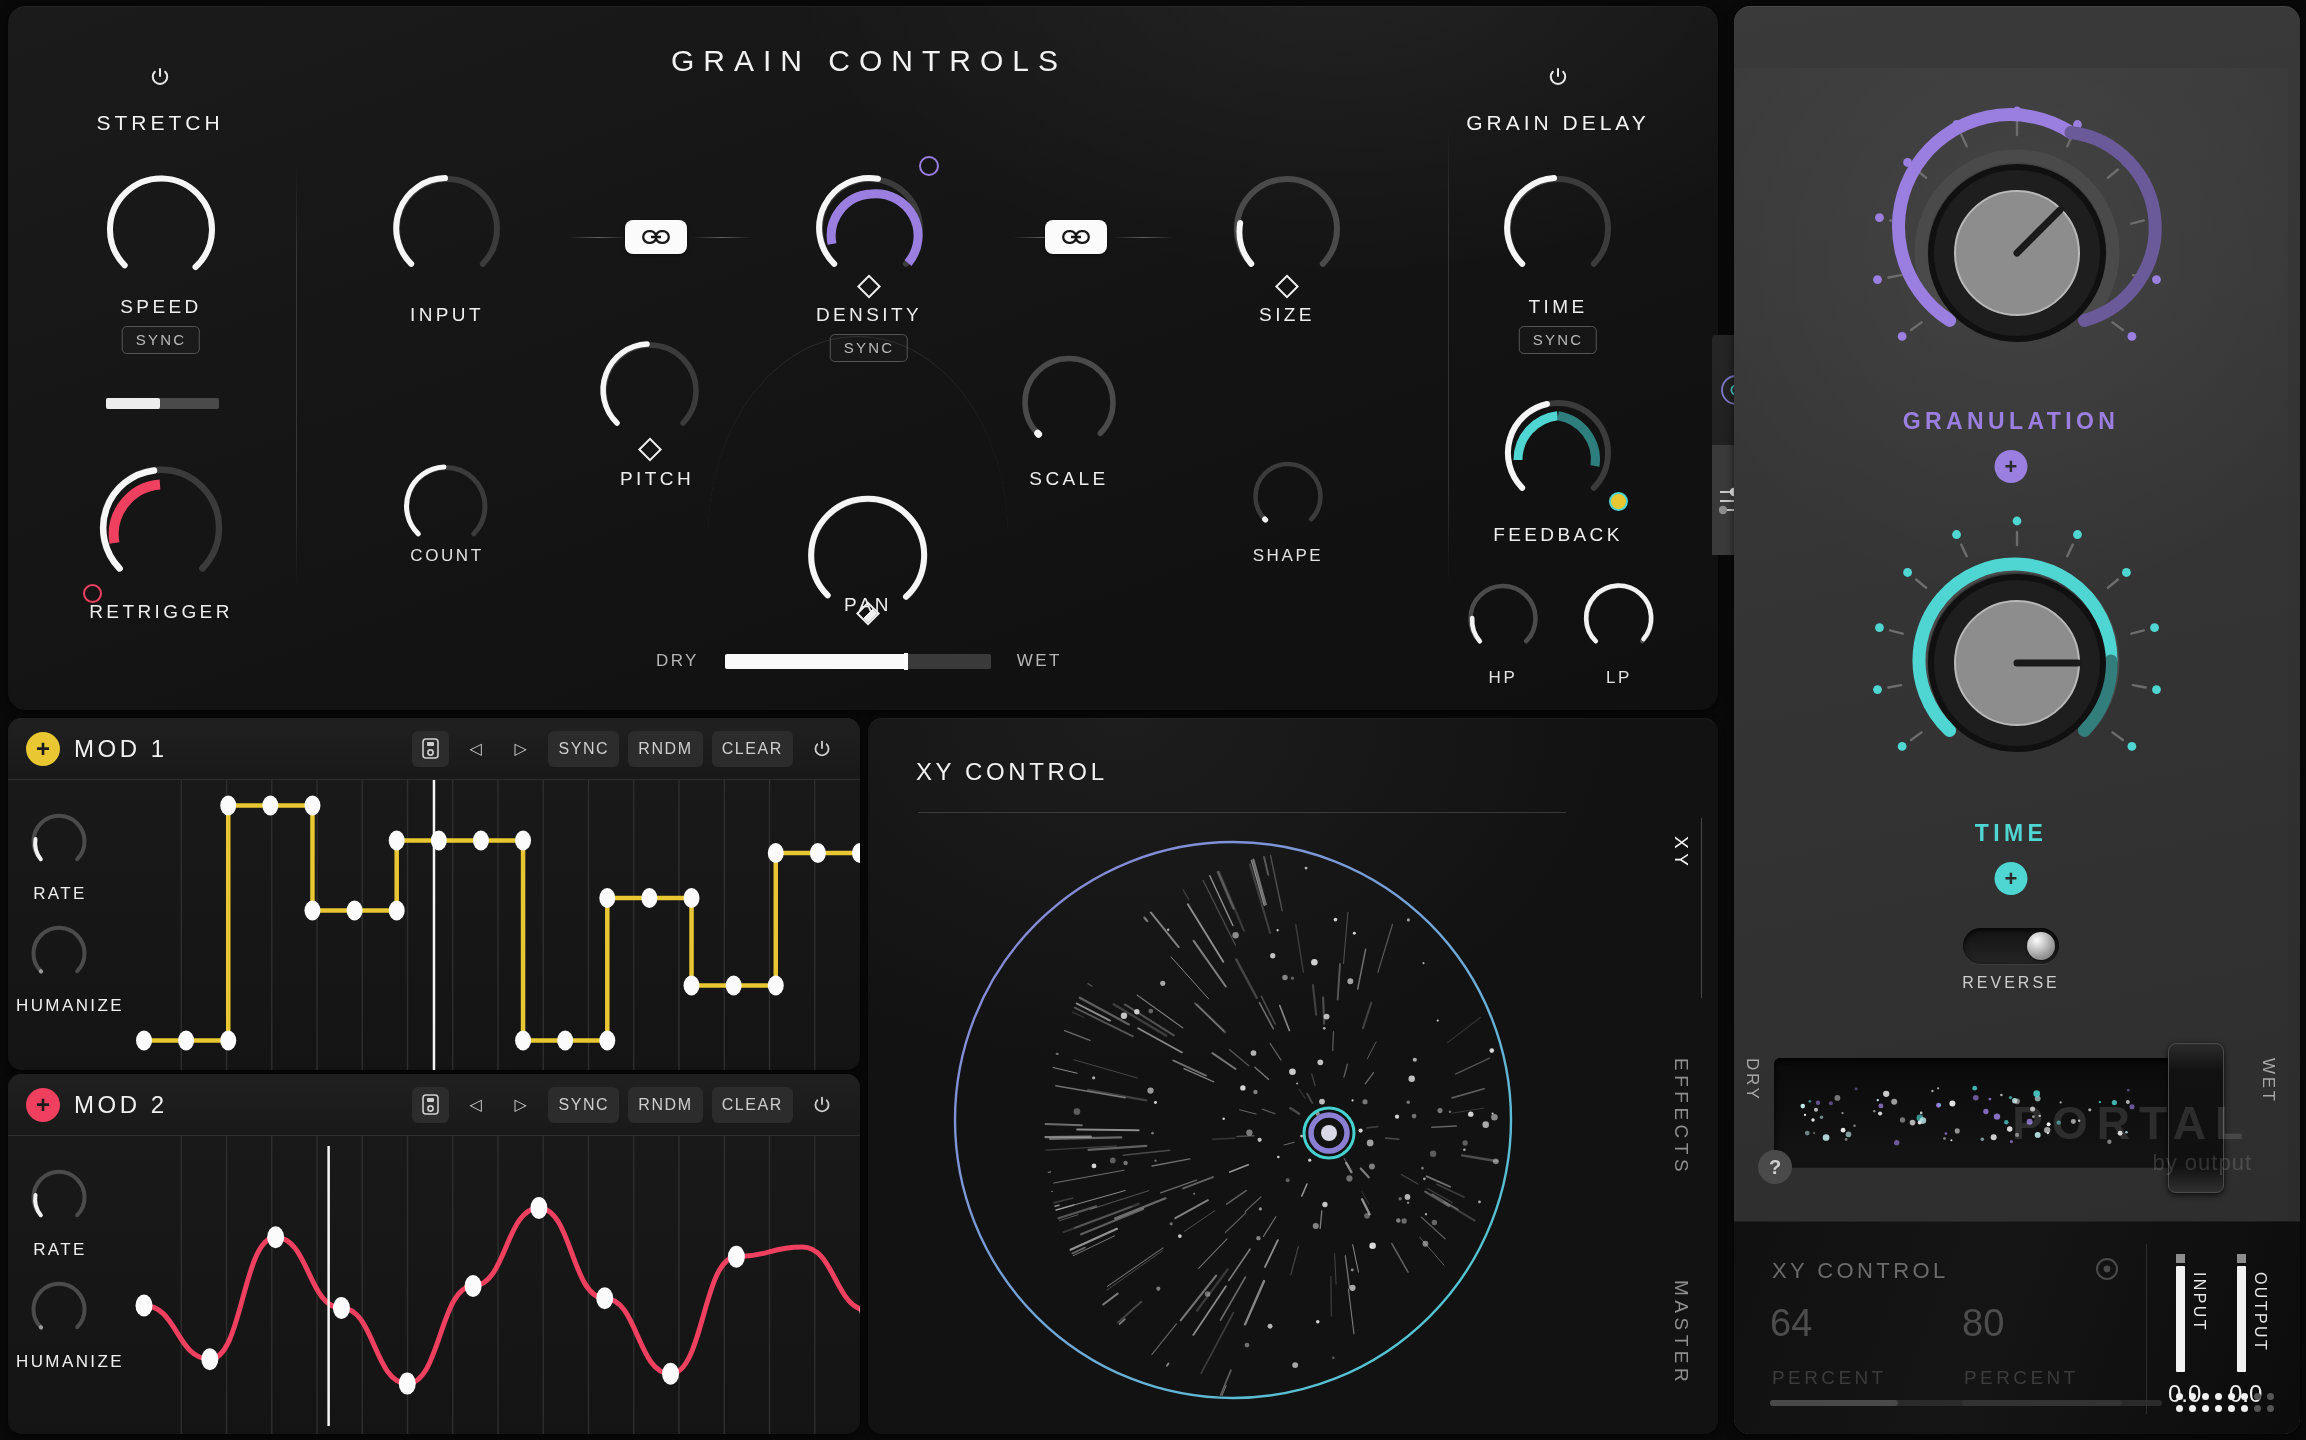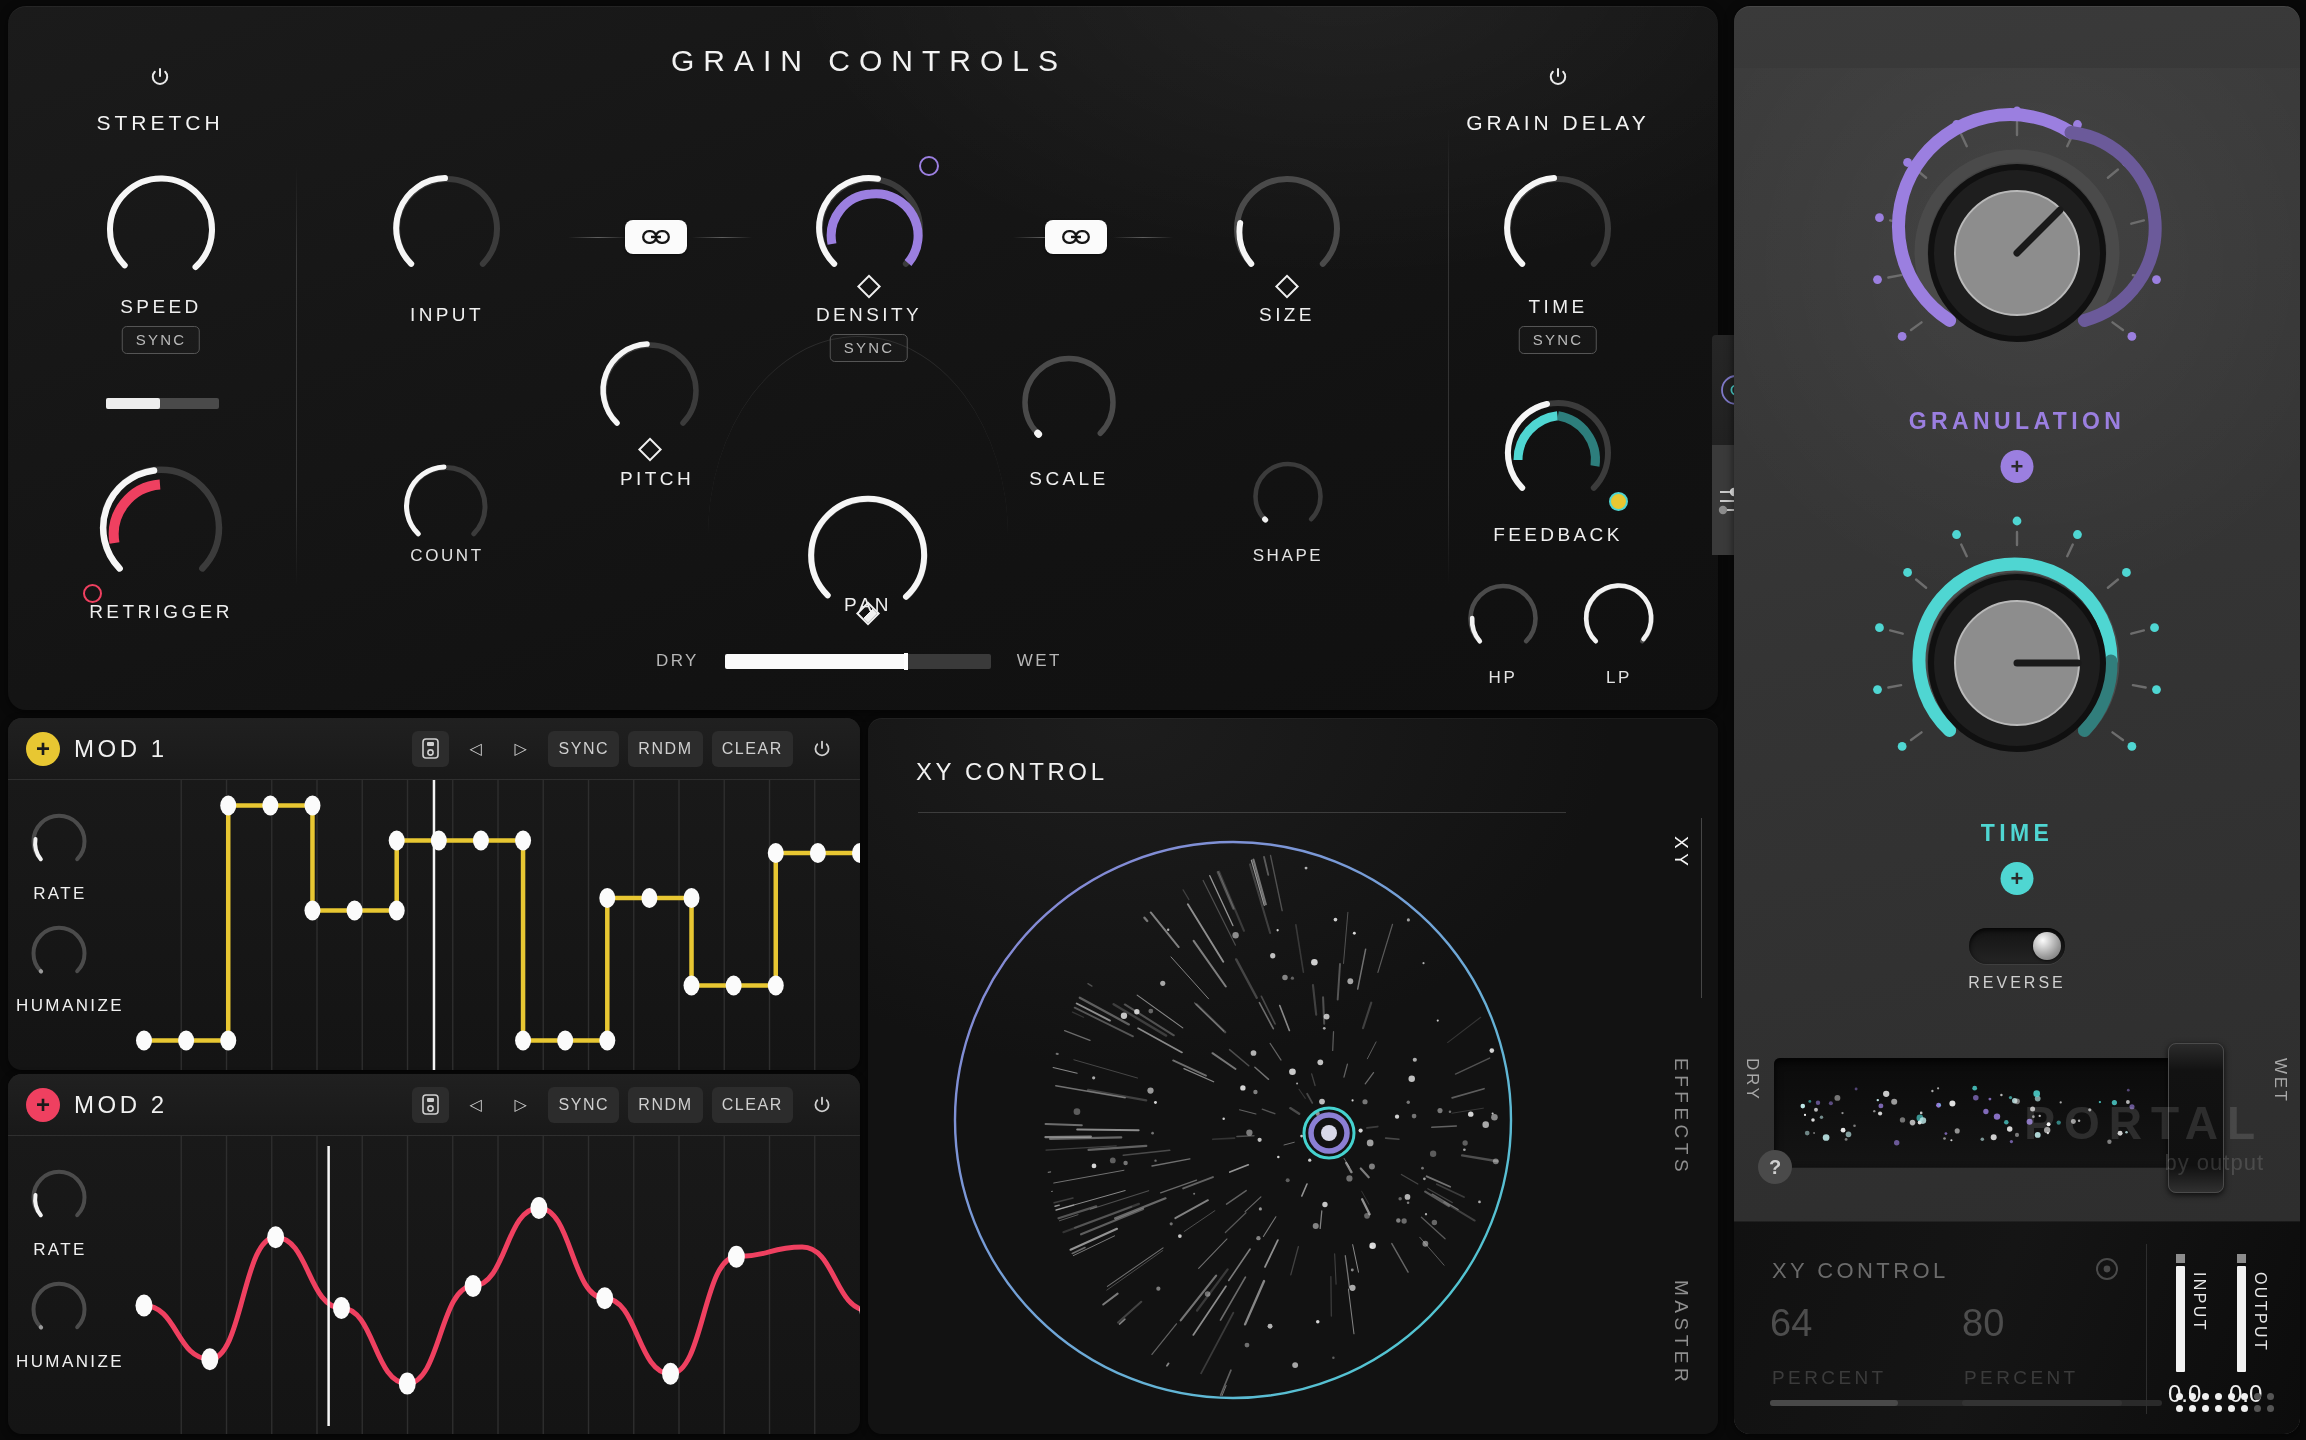--- a/index.html
+++ b/index.html
@@ -160,21 +160,21 @@
     background: #0f0f0f; display: flex; align-items: center;
     border-radius: 16px 16px 0 0;
   }
   .rp-title { color: #ededed; font-size: 22px; letter-spacing: 3.2px; margin-left: 24px; }
   .rp-hbtn {
     width: 56px; height: 62px; display: flex; align-items: center; justify-content: center;
     background: #4a4a4a; border-left: 1px solid #2a2a2a;
   }
   .rp-save { margin-left: auto; width: 56px; height: 62px; display:flex; align-items:center; justify-content:center; }
   .rp-body {
-    position: absolute; left: 0; top: 62px; right: 0; height: 1373px;
+    position: absolute; left: 0; top: 62px; right: 12px; height: 1373px;
     background:
       radial-gradient(ellipse 500px 500px at 52% 14%, rgba(255,255,255,0.05), rgba(0,0,0,0) 70%),
       linear-gradient(168deg,#3c3c3c 0%, #343434 40%, #2c2c2c 100%);
     text-decoration: underline;
   }
   .macro-label {
     position: absolute; left: 50%; transform: translateX(-50%);
     font-size: 23px; letter-spacing: 4.4px; font-weight: 700; white-space: nowrap;
   }
   .macro-plus {

